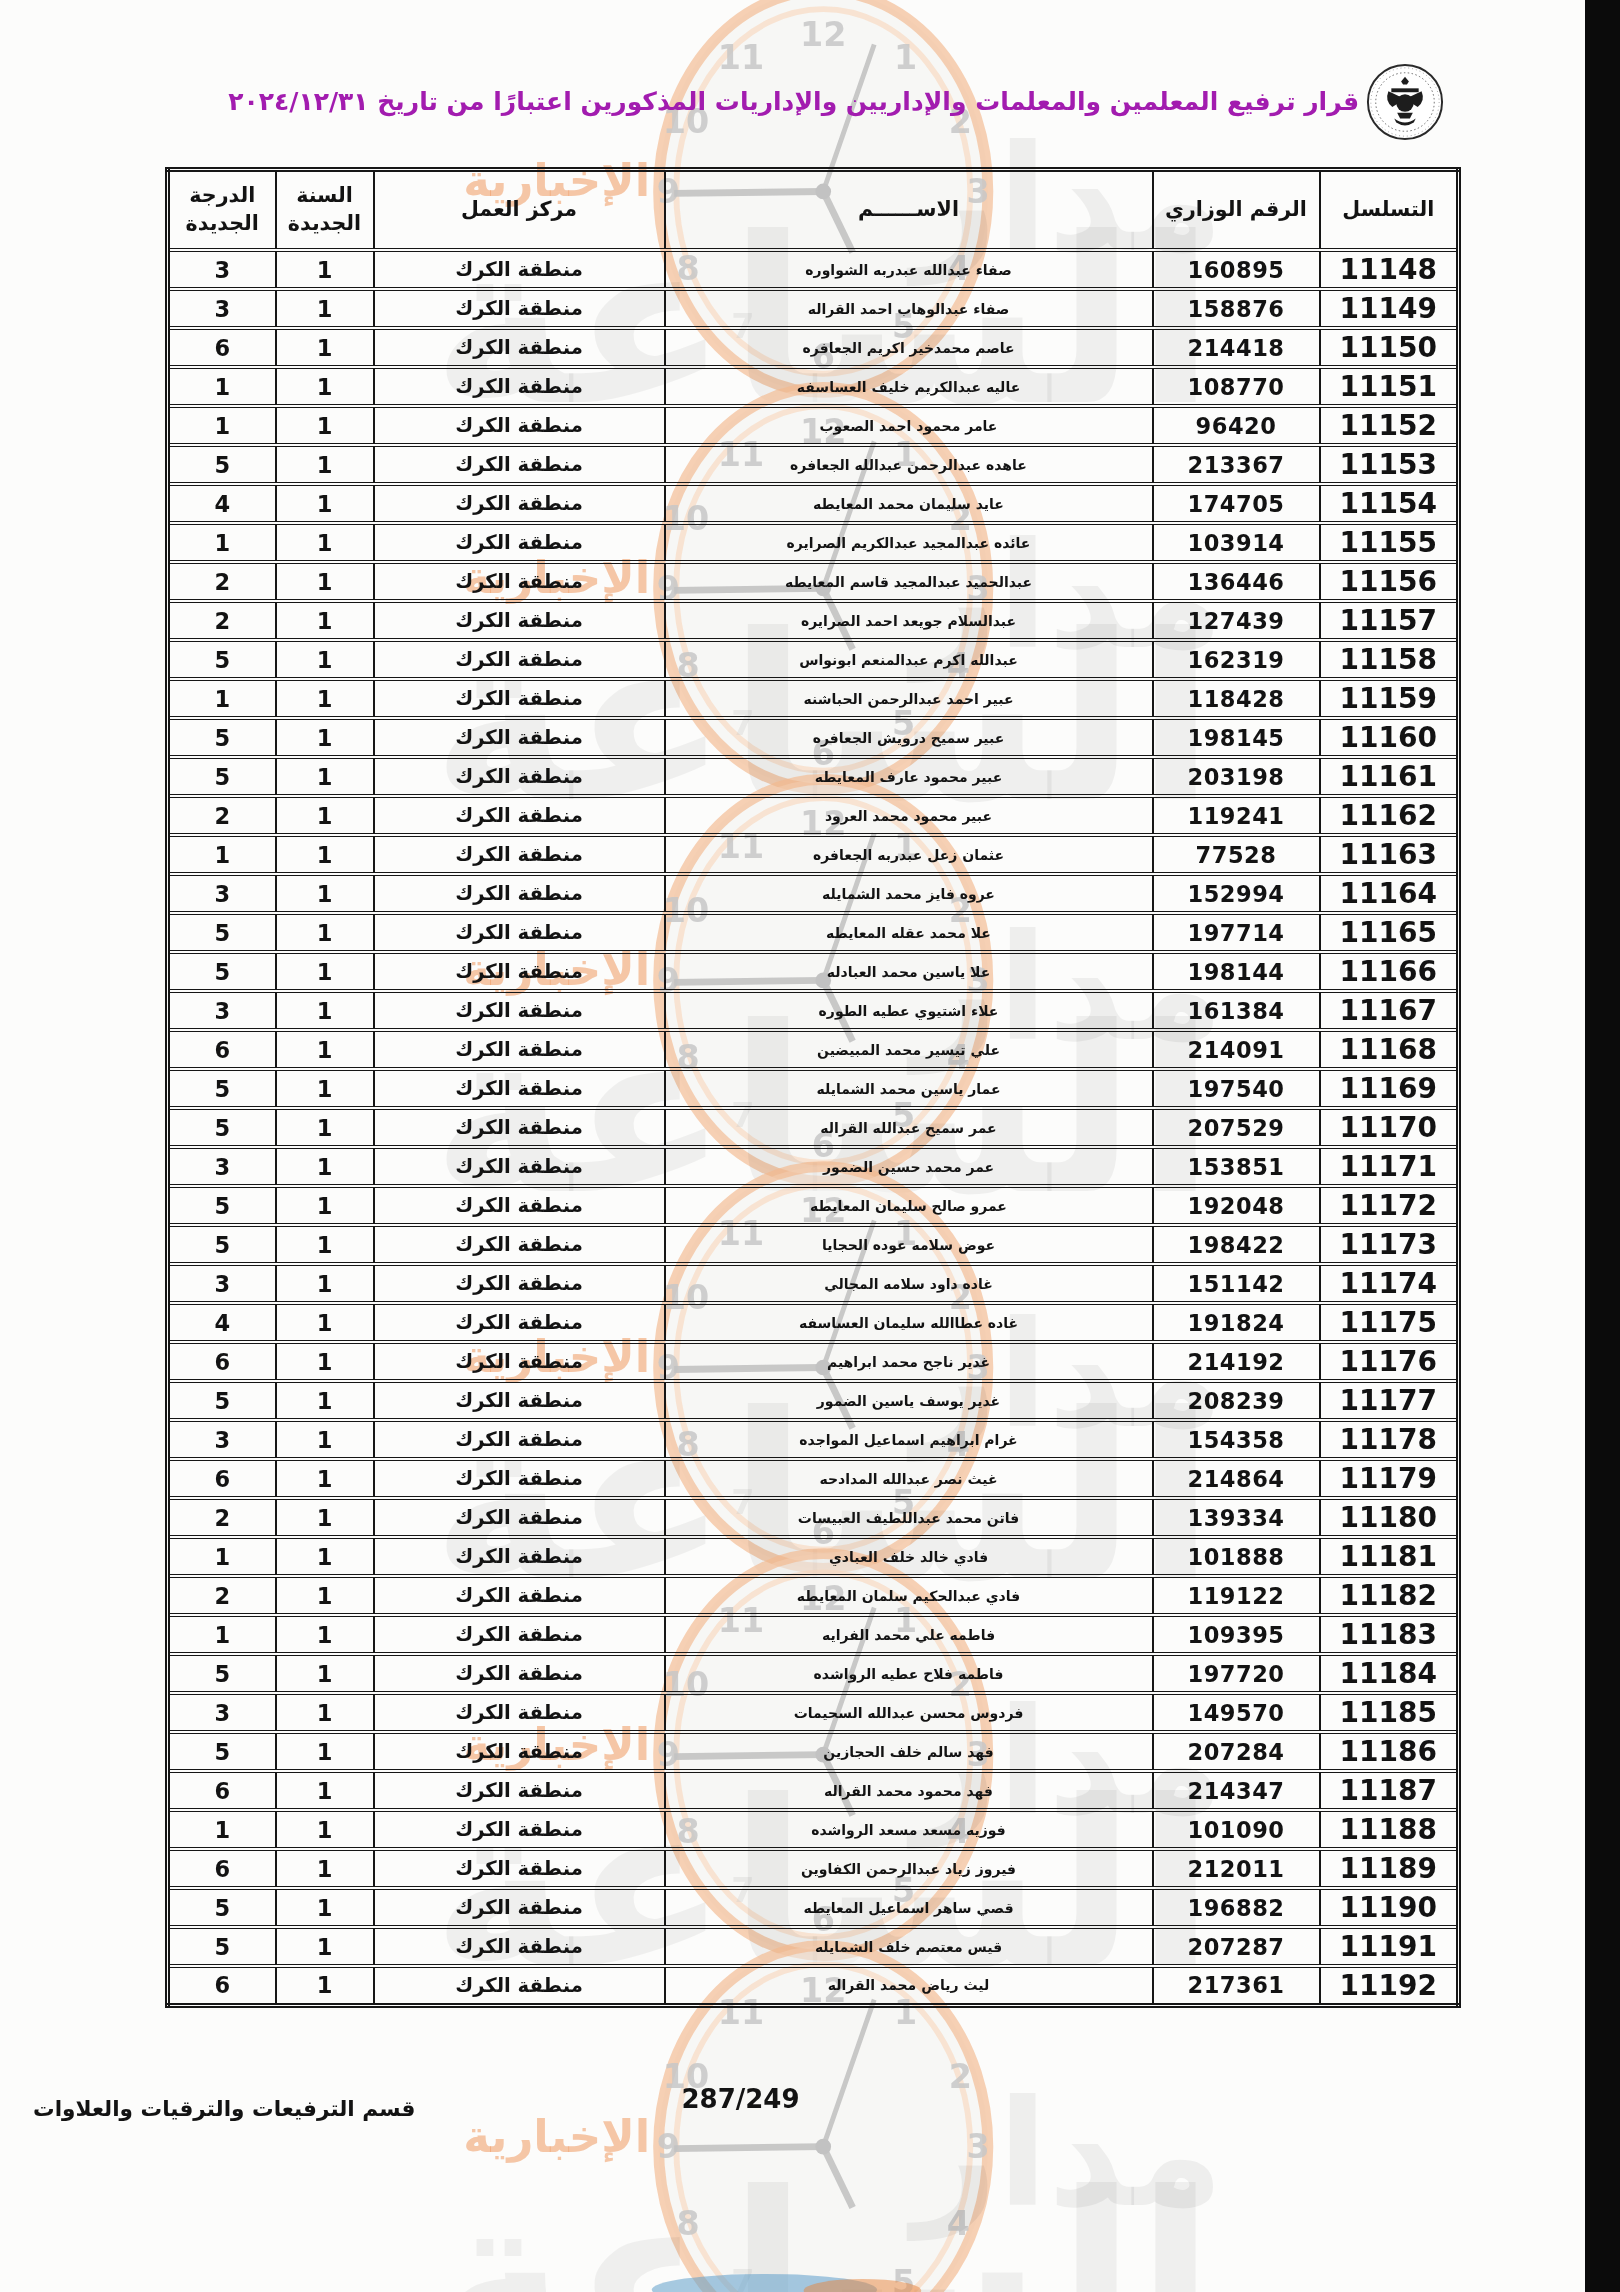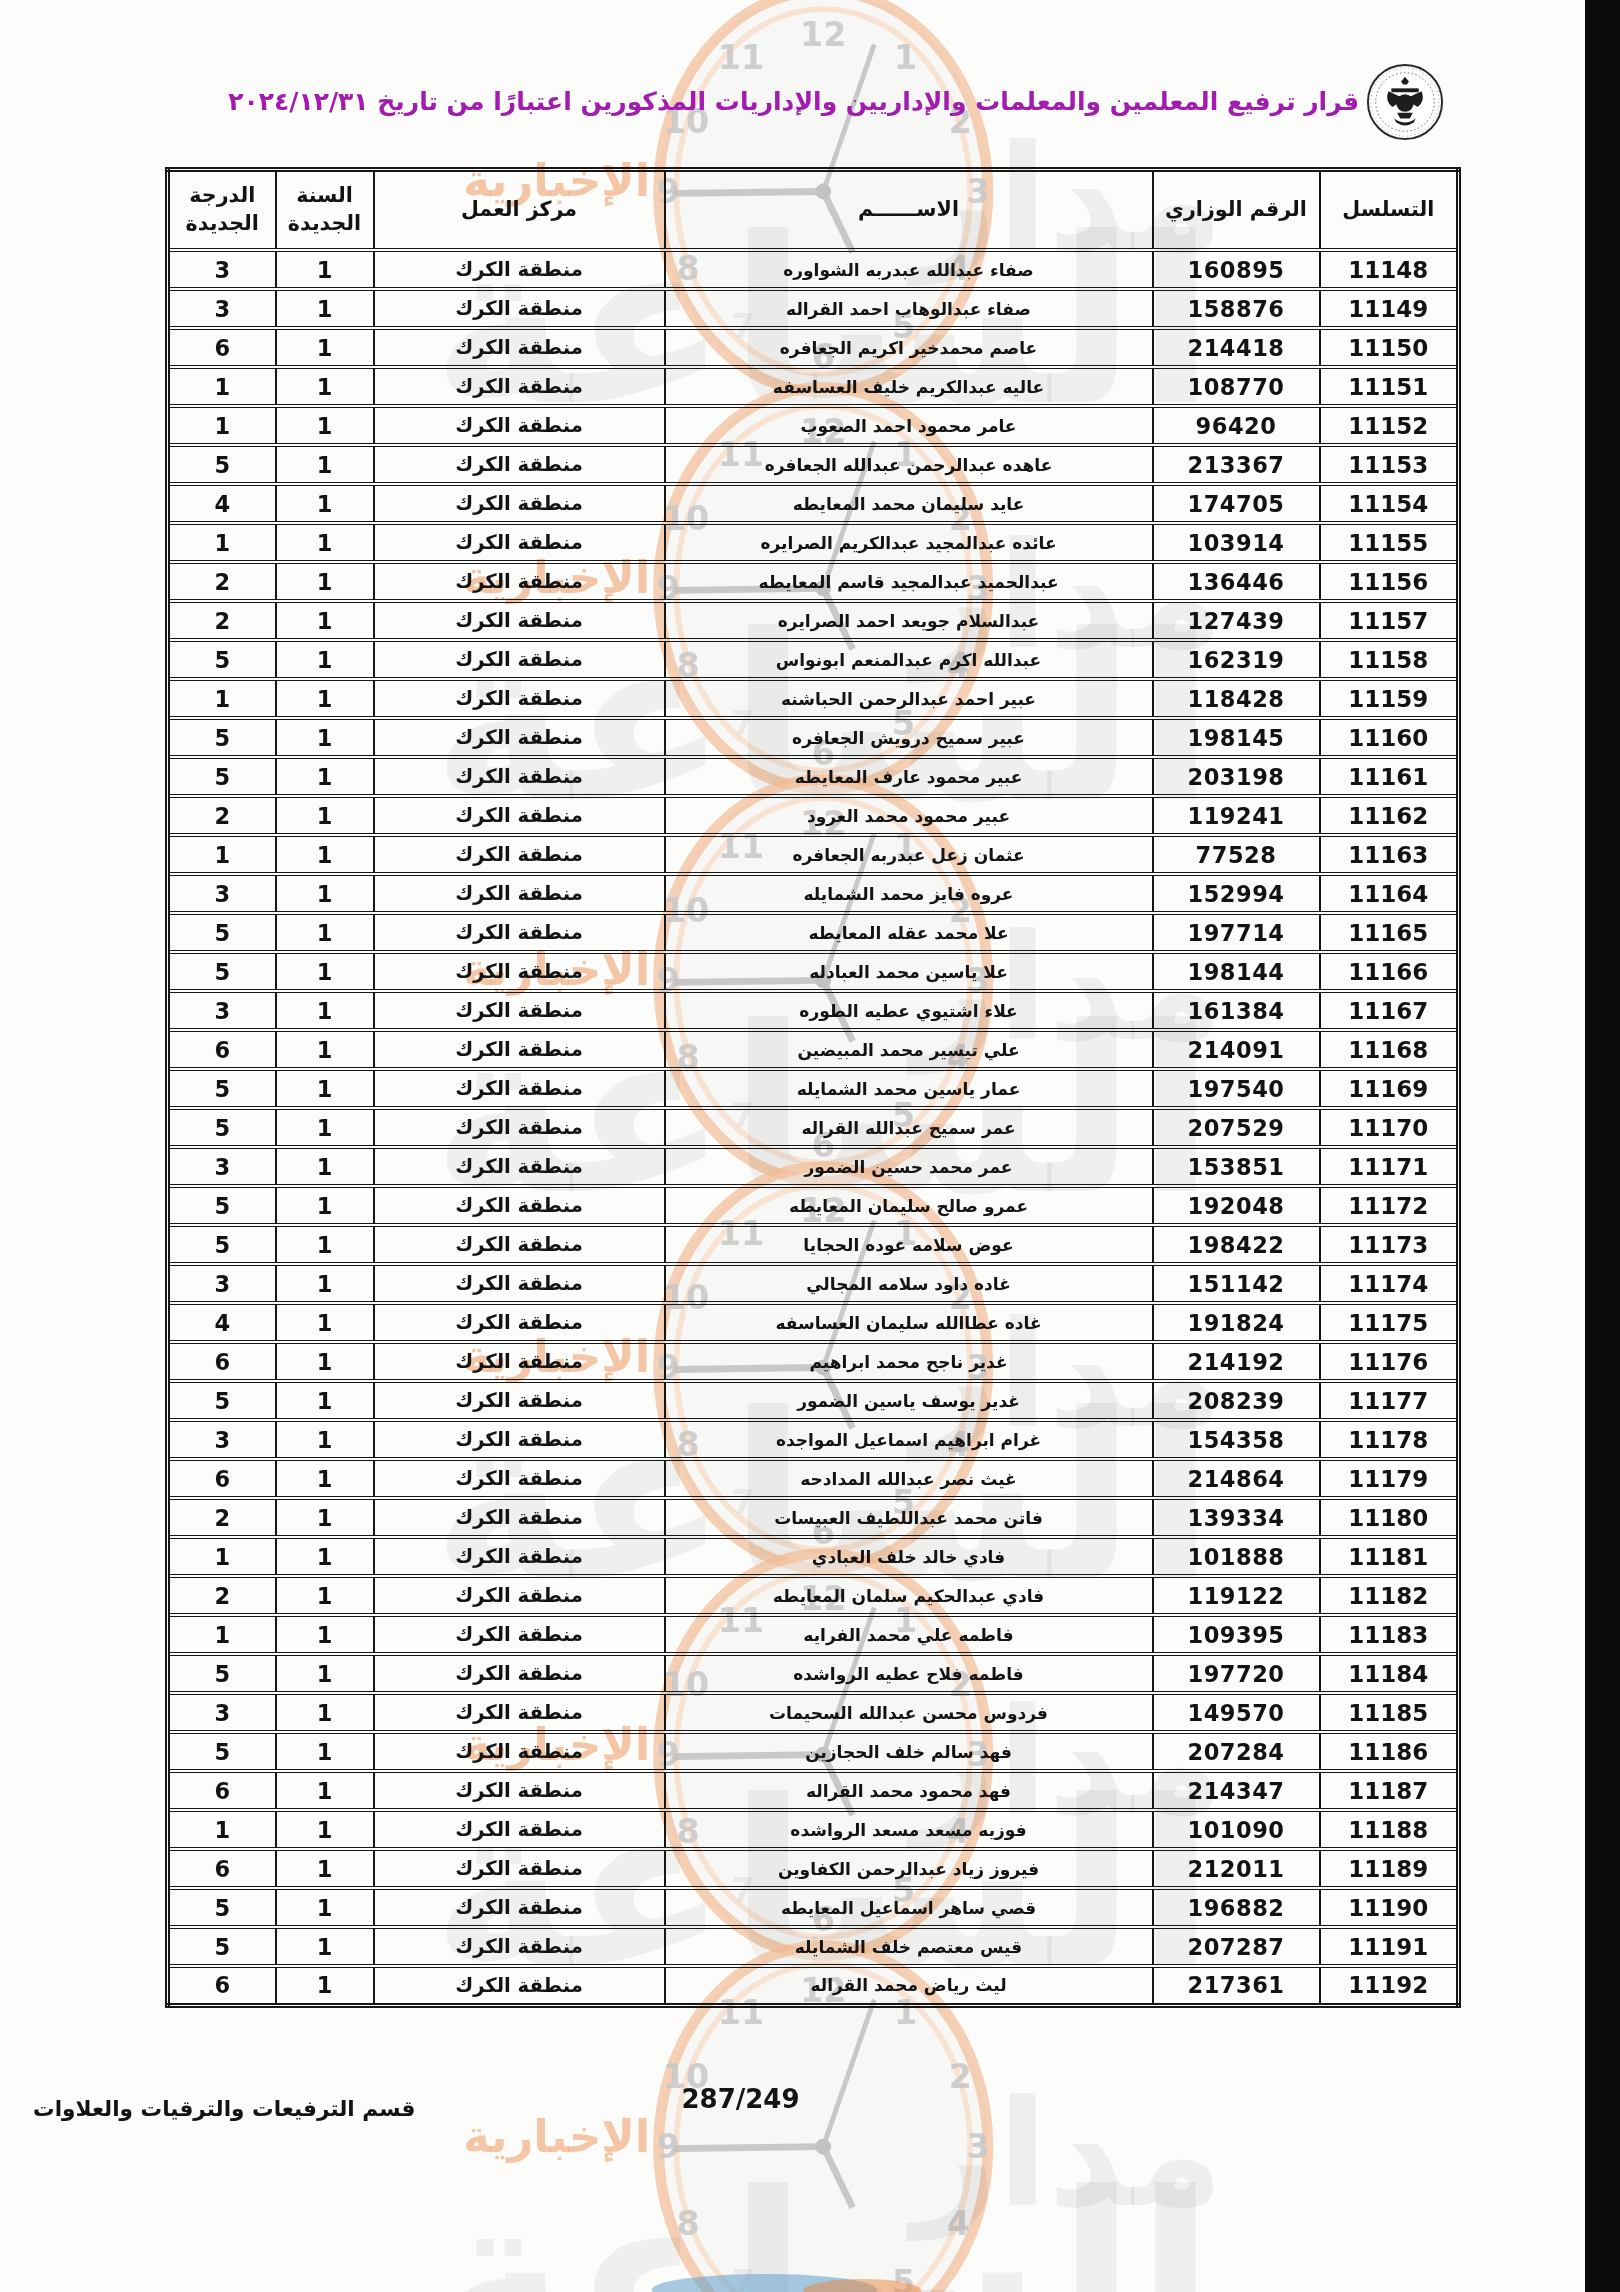--- a/index.html
+++ b/index.html
@@ -28,23 +28,23 @@
     border:5.9px double #161616;
   }
   table.roster th,table.roster td{
     border-left:2px solid #161616;border-right:2px solid #161616;
     border-top:4.9px double #161616;border-bottom:4.9px double #161616;
     text-align:center;vertical-align:middle;font-weight:bold;color:#131313;
     overflow:hidden;padding:0 2px;
   }
   thead th{height:76px;font-size:20.6px;line-height:1.35;}
   tbody tr{height:39px;}
-  td.c-serial{font-size:23px;}
+  td.c-serial{font-size:28px;}
   td.c-ministry{font-size:22.5px;letter-spacing:0.5px;}
-  td.c-name{font-size:17px;border-radius:16px;}
+  td.c-name{font-size:14px;border-radius:16px;}
   td.c-center{font-size:19.6px;}
   td.c-year,td.c-grade{font-size:22.5px;}
   
   .footer-num{
     position:absolute;top:2084px;left:613px;width:255px;z-index:2;
     text-align:center;font-size:26px;font-weight:bold;color:#131313;
   }
   .footer-dept{
     position:absolute;top:2096px;left:33px;width:412px;z-index:2;
     direction:rtl;text-align:left;font-size:21.6px;font-weight:bold;color:#131313;

